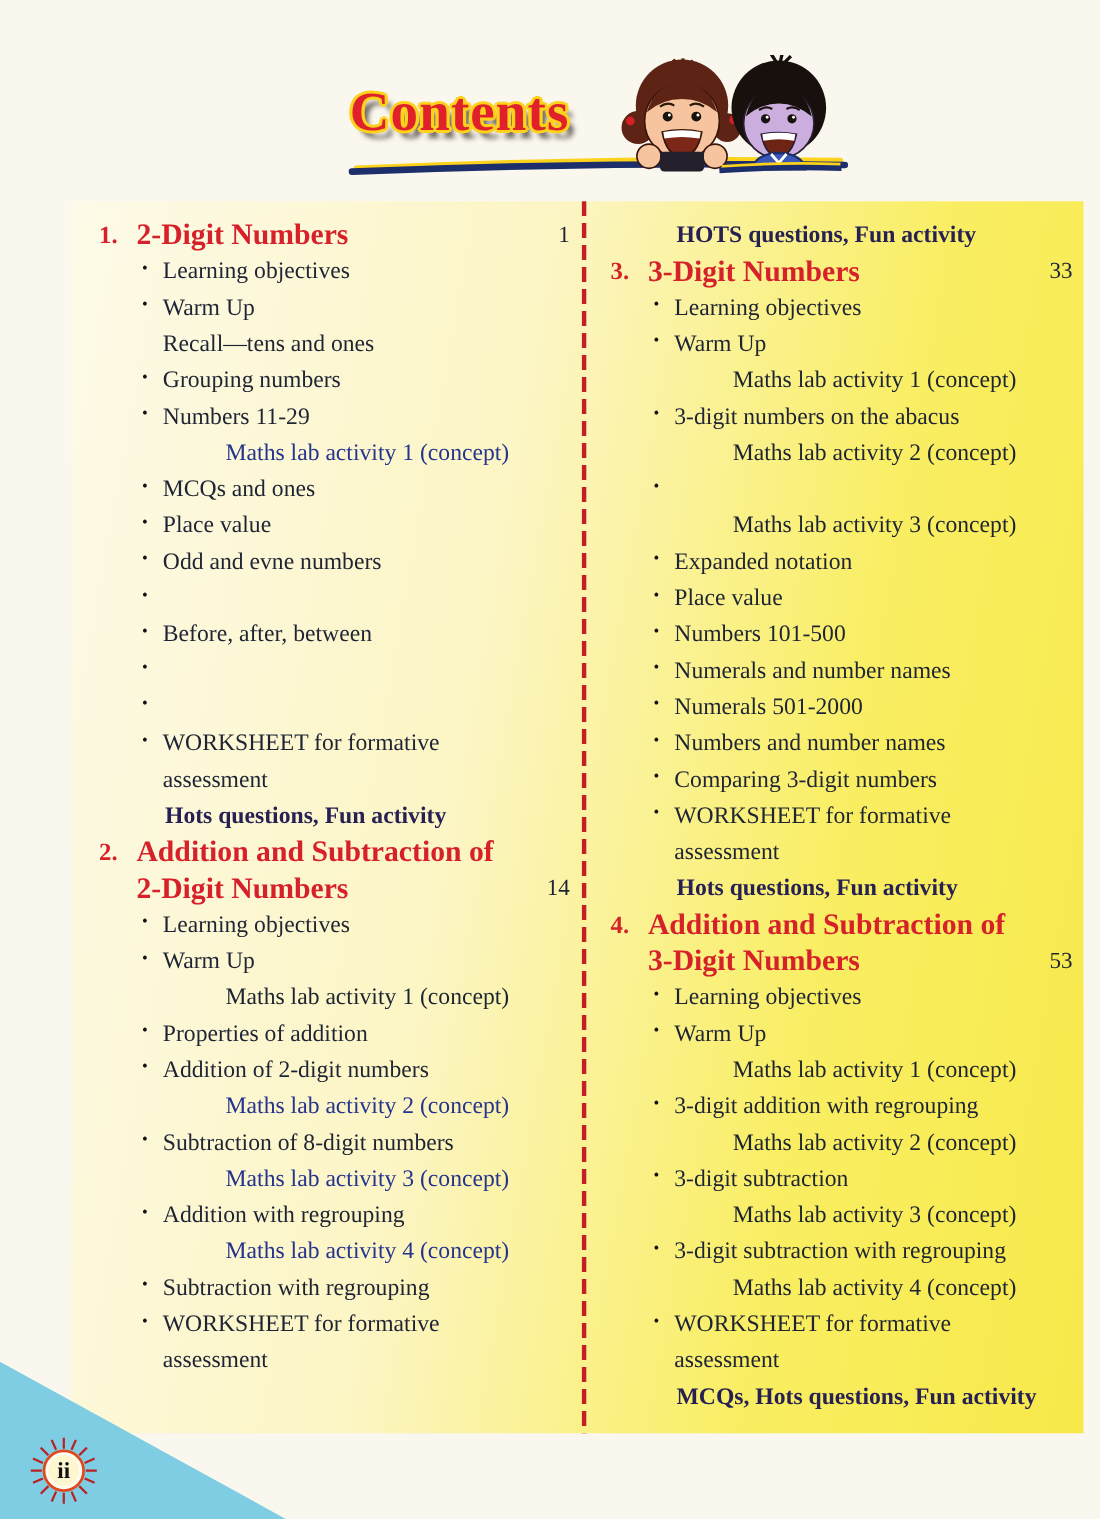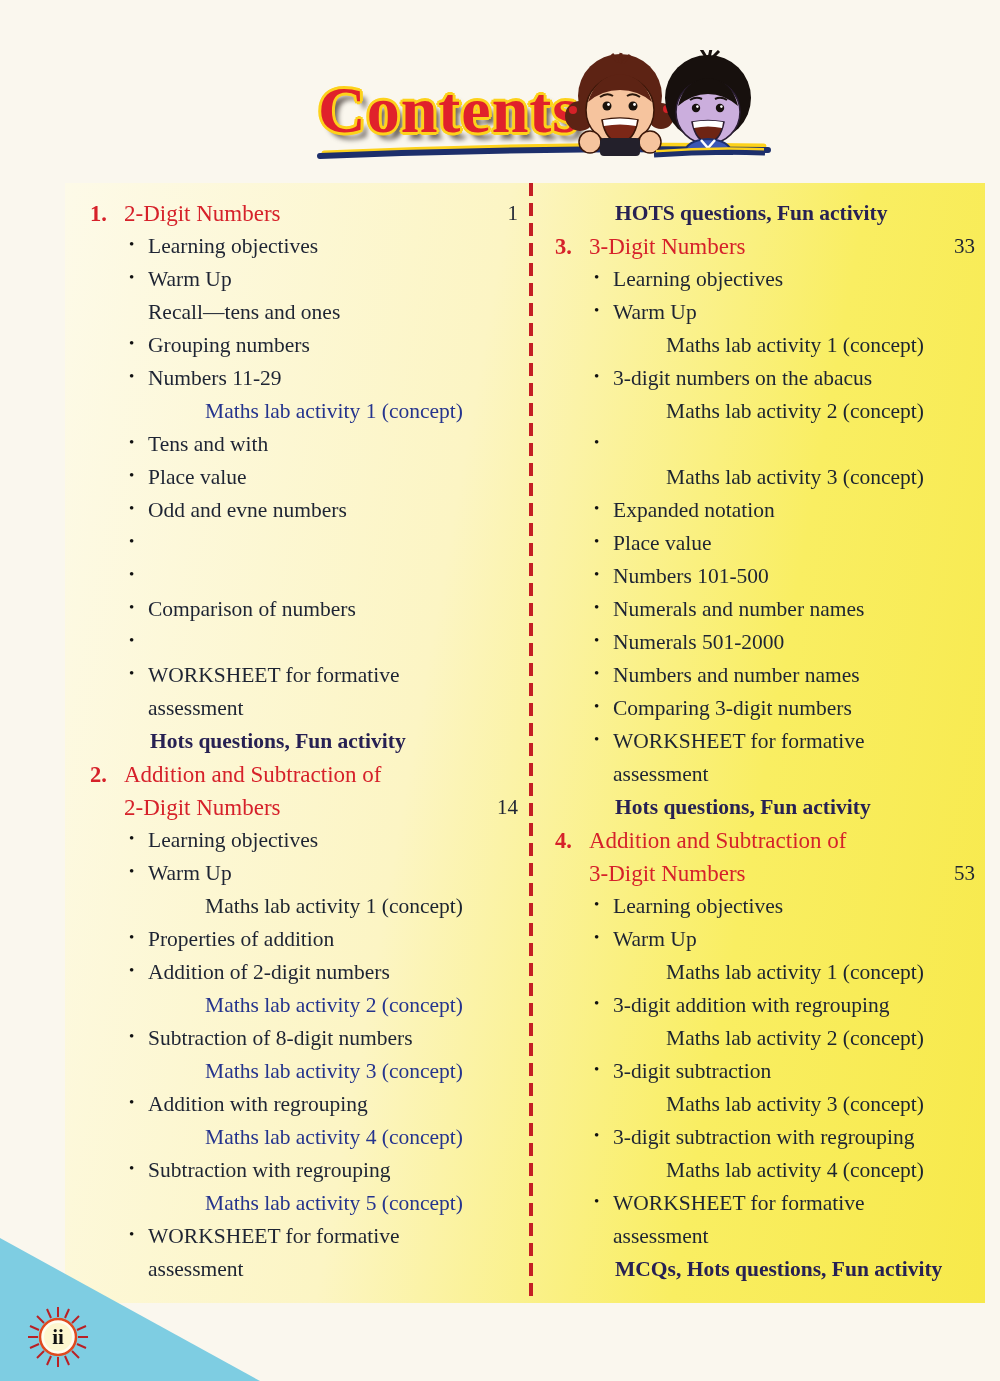--- a/index.html
+++ b/index.html
@@ -7,21 +7,21 @@
   body {
     position:relative;
     background:#faf7ee;
     font-family:"Liberation Serif", serif;
     overflow:hidden;
   }
 
   
   .title-text{
     position:absolute; left:318px; top:72px;
-    font-size:66px; font-weight:bold; color:#e0212b;
+    font-size:50px; font-weight:bold; color:#e0212b;
     letter-spacing:1px;
     text-shadow:
       -2px -2px 0 #fdd21c, 2px -2px 0 #fdd21c,
       -2px  2px 0 #fdd21c, 2px  2px 0 #fdd21c,
       -3px  0   0 #fdd21c, 3px  0   0 #fdd21c,
        0   -3px 0 #fdd21c, 0    3px 0 #fdd21c,
        6px 7px 5px rgba(70,60,55,.8);
   }
   .swoosh{ position:absolute; left:316px; top:136px; }
   .kids{ position:absolute; left:560px; top:50px; }
@@ -41,21 +41,21 @@
 
   .row{ position:relative; height:33px; line-height:33px;
         font-size:21.5px; color:#1e2433; white-space:nowrap; }
   .row .num{ position:absolute; left:0; font-weight:bold; color:#d6212a; font-size:22.5px; }
   .row .bullet{ position:absolute; left:39px; top:-2px; font-size:15px; color:#111; }
   .row .text{ display:inline-block; }
   .row .pg{ position:absolute; right:0; top:0; font-size:21px; color:#1e2433; font-weight:normal; }
 
   .kind-chapter, .kind-chapter-cont { padding-left:34px; }
   .kind-chapter .text, .kind-chapter-cont .text{
-    font-weight:normal; color:#d6212a; font-size:23px; }
+    font-weight:bold; color:#d6212a; font-size:27px; }
   .kind-bullet{ padding-left:58px; }
   .kind-plain { padding-left:58px; }
   .kind-activity{ padding-left:60px;text-align:center; }
   .kind-activity.v-blue .text{ color:#25348e; }
   .kind-activity.v-dark .text{ color:#1c2430; }
   .kind-special{ padding-left:60px; }
   .kind-special .text{ font-weight:bold; color:#272153; }
 
   
   .corner-triangle{
@@ -123,44 +123,43 @@
 <div class="toc-box">
   <div class="divider"></div>
   <div class="col col-left" id="col-left">
       <div class="row kind-chapter"><span class="num">1.</span><span class="text">2-Digit Numbers</span><span class="pg">1</span></div>
       <div class="row kind-bullet"><span class="bullet">•</span><span class="text">Learning objectives</span></div>
       <div class="row kind-bullet"><span class="bullet">•</span><span class="text">Warm Up</span></div>
       <div class="row kind-plain"><span class="text">Recall—tens and ones</span></div>
       <div class="row kind-bullet"><span class="bullet">•</span><span class="text">Grouping numbers</span></div>
       <div class="row kind-bullet"><span class="bullet">•</span><span class="text">Numbers 11-29</span></div>
       <div class="row kind-activity v-blue"><span class="text">Maths lab activity 1 (concept)</span></div>
-      <div class="row kind-bullet"><span class="bullet">•</span><span class="text">Tens and with</span></div>
+      <div class="row kind-bullet"><span class="bullet">•</span><span class="text">MCQs and ones</span></div>
       <div class="row kind-bullet"><span class="bullet">•</span><span class="text">Place value</span></div>
       <div class="row kind-bullet"><span class="bullet">•</span><span class="text">Odd and evne numbers</span></div>
       <div class="row kind-bullet"><span class="bullet">•</span></div>
-      <div class="row kind-bullet"><span class="bullet">•</span></div>
-      <div class="row kind-bullet"><span class="bullet">•</span><span class="text">Comparison of numbers</span></div>
+      <div class="row kind-bullet"><span class="bullet">•</span><span class="text">Before, after, between</span></div>
+      <div class="row kind-bullet"><span class="bullet">•</span></div>
       <div class="row kind-bullet"><span class="bullet">•</span></div>
       <div class="row kind-bullet"><span class="bullet">•</span><span class="text">WORKSHEET for formative</span></div>
       <div class="row kind-plain"><span class="text">assessment</span></div>
       <div class="row kind-special"><span class="text">Hots questions, Fun activity</span></div>
       <div class="row kind-chapter"><span class="num">2.</span><span class="text">Addition and Subtraction of</span></div>
       <div class="row kind-chapter-cont"><span class="text">2-Digit Numbers</span><span class="pg">14</span></div>
       <div class="row kind-bullet"><span class="bullet">•</span><span class="text">Learning objectives</span></div>
       <div class="row kind-bullet"><span class="bullet">•</span><span class="text">Warm Up</span></div>
       <div class="row kind-activity v-dark"><span class="text">Maths lab activity 1 (concept)</span></div>
       <div class="row kind-bullet"><span class="bullet">•</span><span class="text">Properties of addition</span></div>
       <div class="row kind-bullet"><span class="bullet">•</span><span class="text">Addition of 2-digit numbers</span></div>
       <div class="row kind-activity v-blue"><span class="text">Maths lab activity 2 (concept)</span></div>
       <div class="row kind-bullet"><span class="bullet">•</span><span class="text">Subtraction of 8-digit numbers</span></div>
       <div class="row kind-activity v-blue"><span class="text">Maths lab activity 3 (concept)</span></div>
       <div class="row kind-bullet"><span class="bullet">•</span><span class="text">Addition with regrouping</span></div>
       <div class="row kind-activity v-blue"><span class="text">Maths lab activity 4 (concept)</span></div>
       <div class="row kind-bullet"><span class="bullet">•</span><span class="text">Subtraction with regrouping</span></div>
-      <div class="row kind-activity v-blue"><span class="text">Maths lab activity 5 (concept)</span></div>
       <div class="row kind-bullet"><span class="bullet">•</span><span class="text">WORKSHEET for formative</span></div>
       <div class="row kind-plain"><span class="text">assessment</span></div>
     </div>
   <div class="col col-right" id="col-right">
       <div class="row kind-special"><span class="text">HOTS questions, Fun activity</span></div>
       <div class="row kind-chapter"><span class="num">3.</span><span class="text">3-Digit Numbers</span><span class="pg">33</span></div>
       <div class="row kind-bullet"><span class="bullet">•</span><span class="text">Learning objectives</span></div>
       <div class="row kind-bullet"><span class="bullet">•</span><span class="text">Warm Up</span></div>
       <div class="row kind-activity v-dark"><span class="text">Maths lab activity 1 (concept)</span></div>
       <div class="row kind-bullet"><span class="bullet">•</span><span class="text">3-digit numbers on the abacus</span></div>

